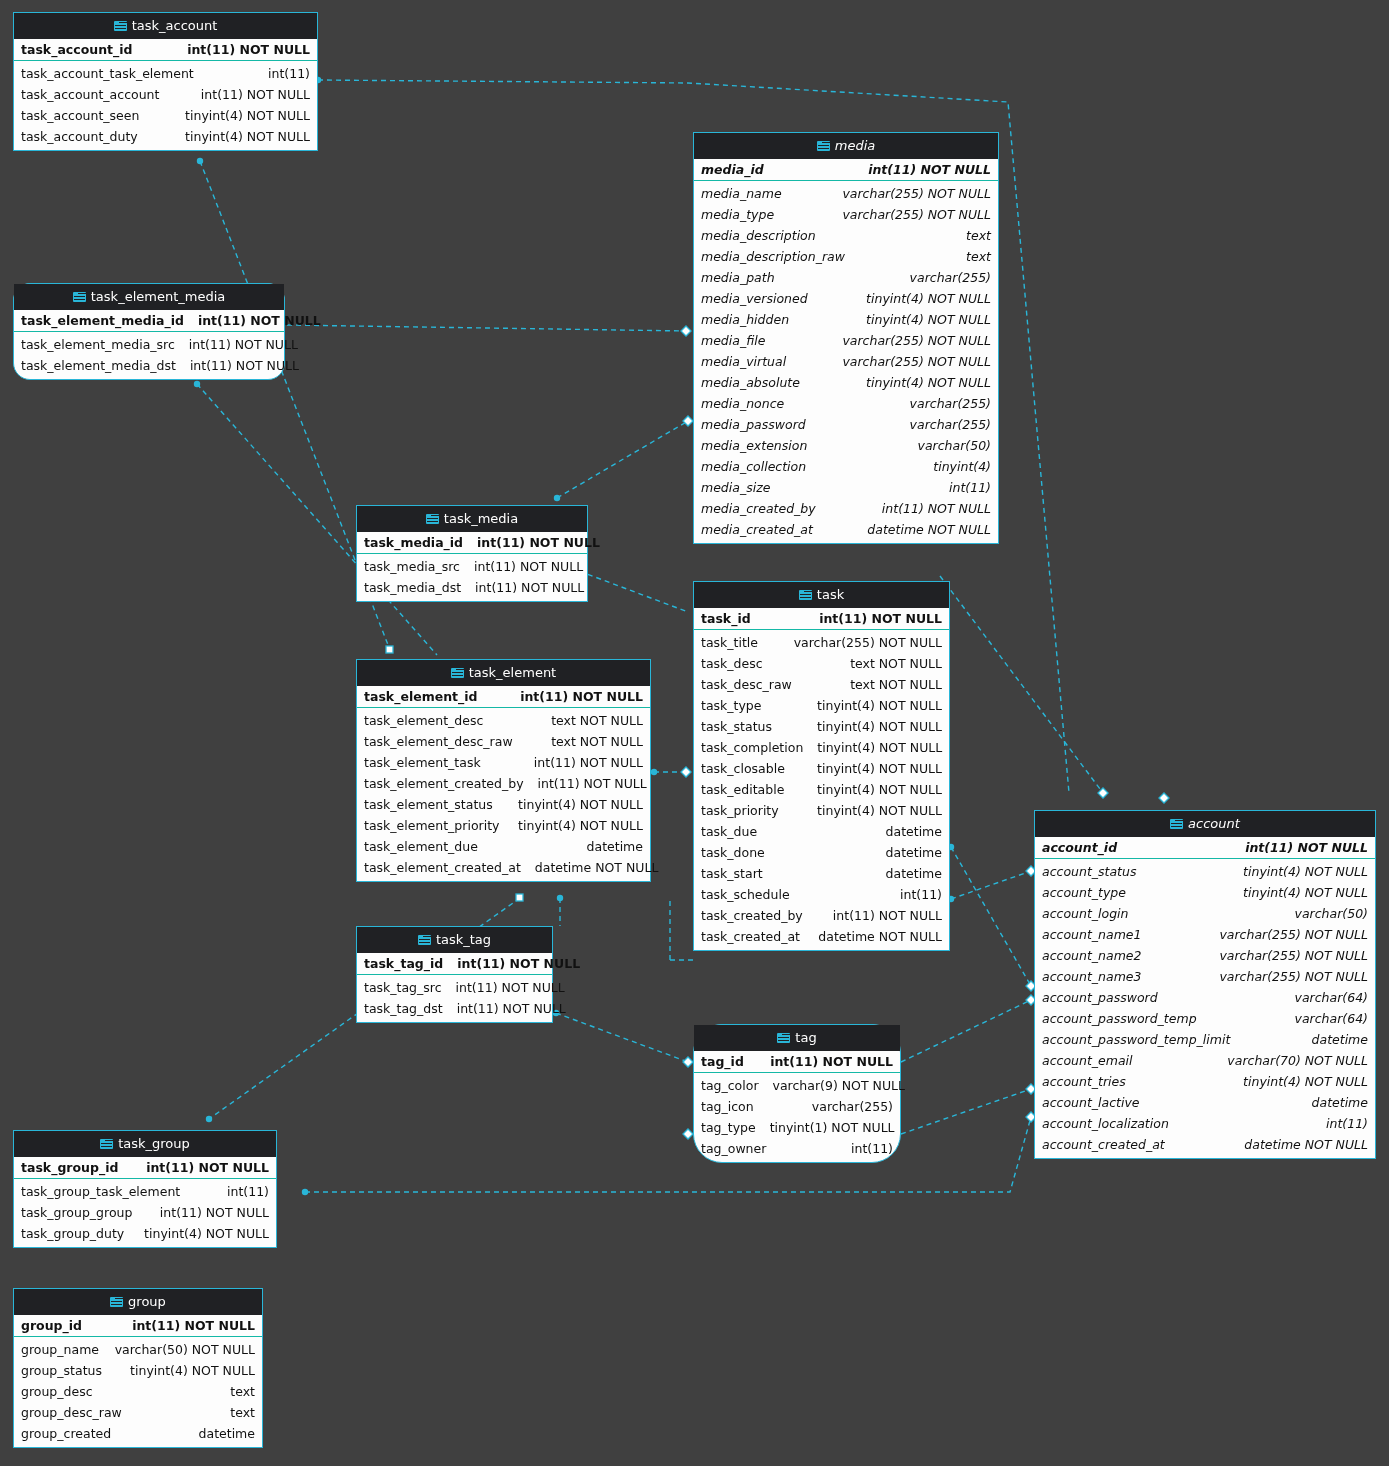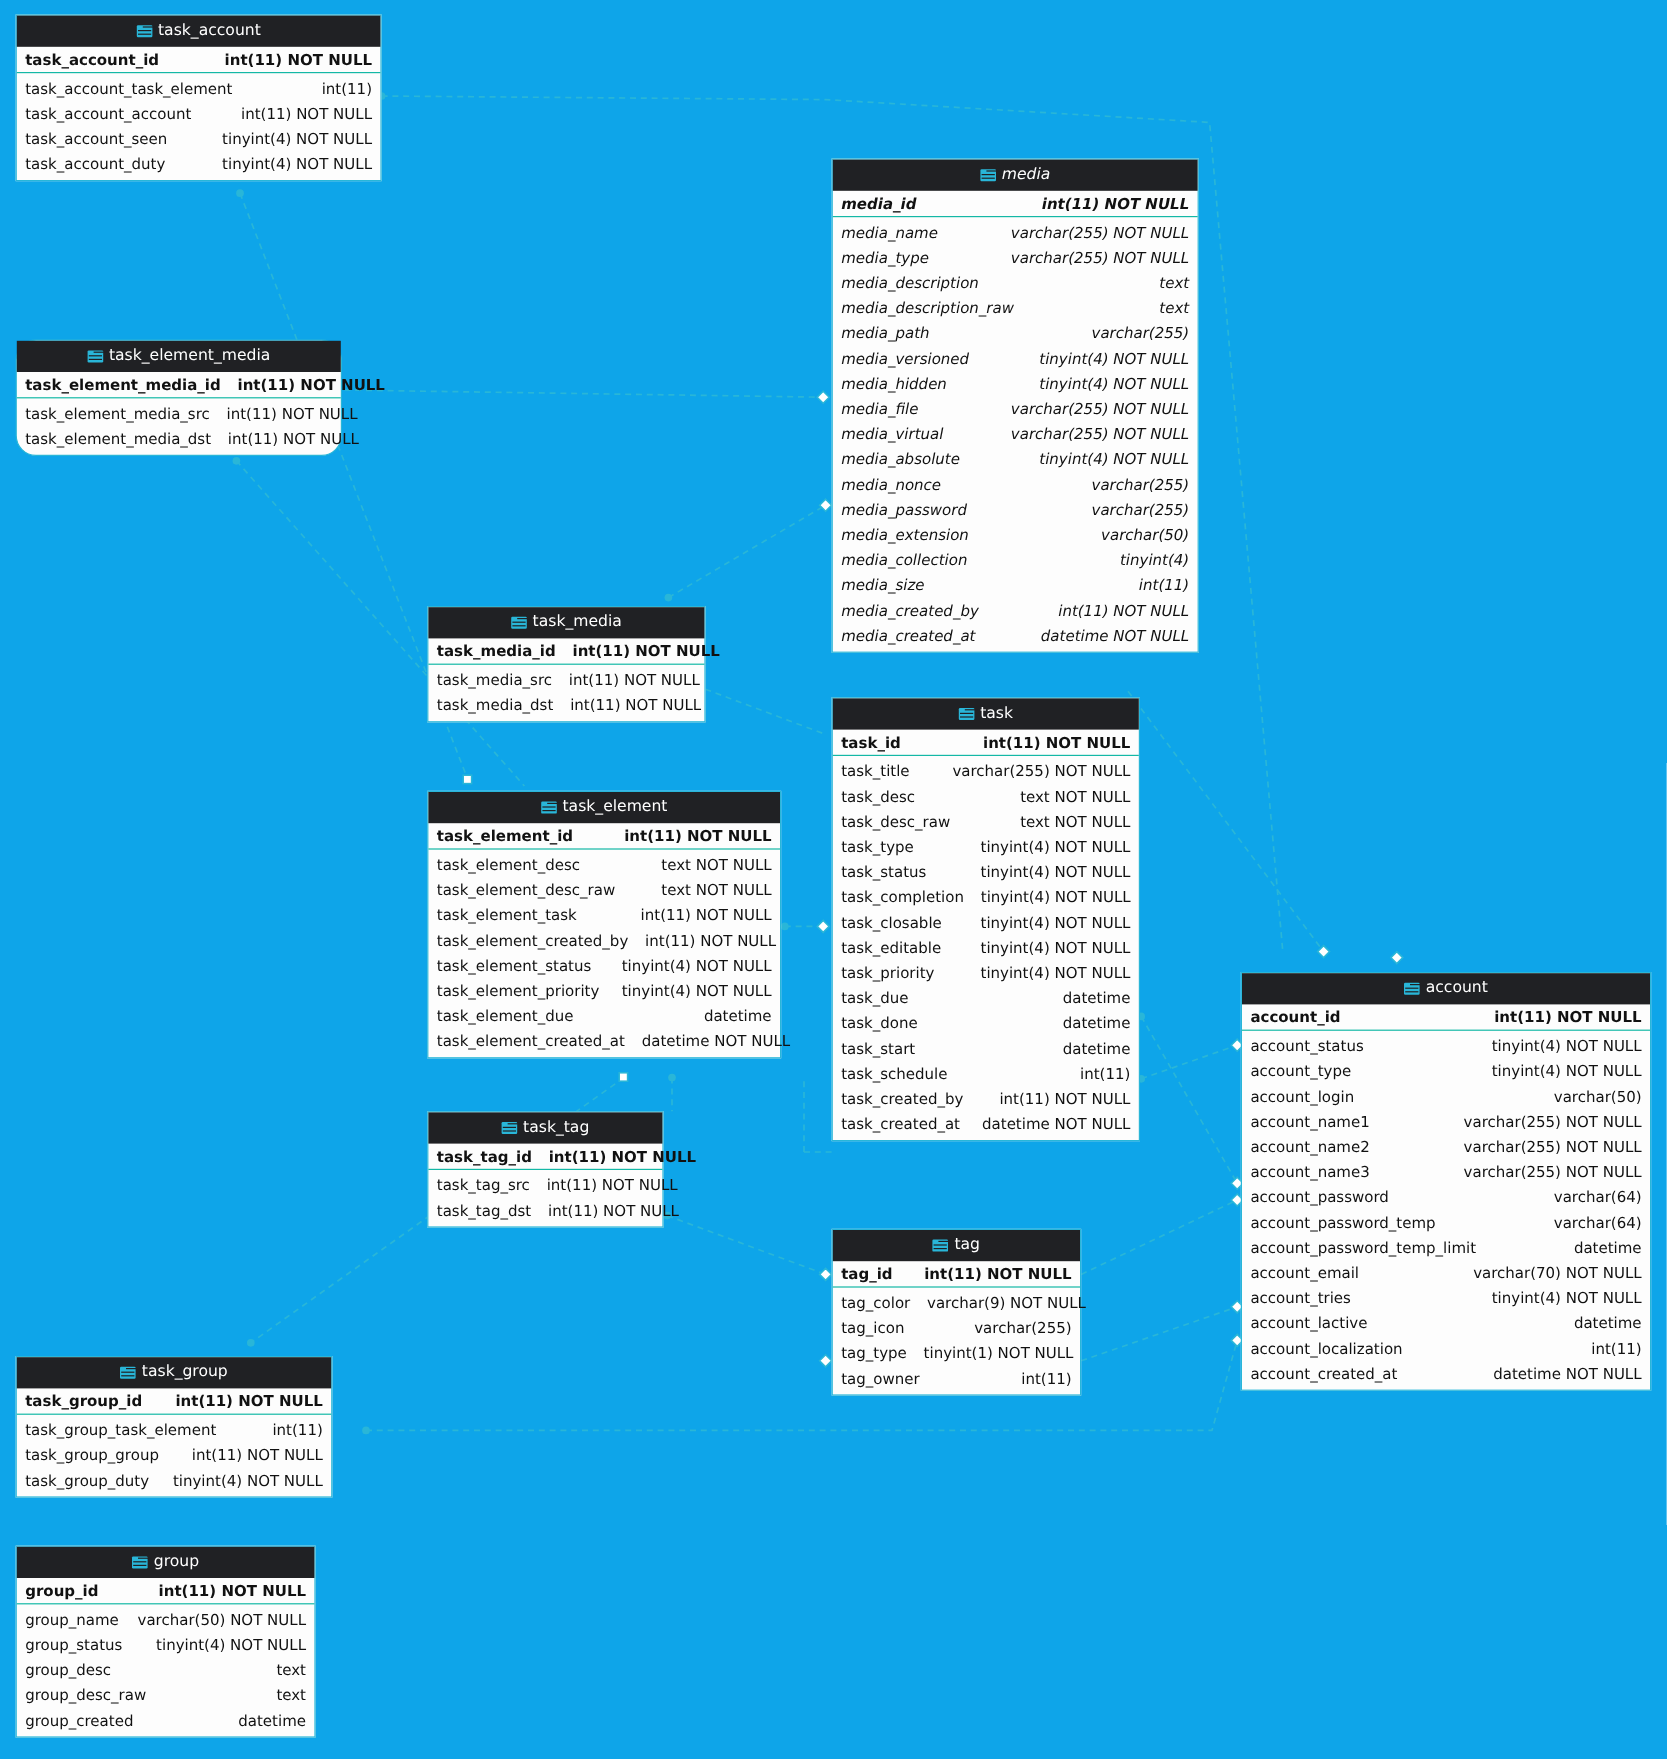--- a/index.html
+++ b/index.html
@@ -8,21 +8,21 @@
     background: #ffffff;
   }
   body {
     font-family: "DejaVu Sans", "Liberation Sans", sans-serif;
   }
   #canvas {
     position: relative;
     width: 1389px;
     height: 1466px;
     overflow: hidden;
-    background: #0ea5e9;
+    background: #404040;
   }
   svg#links {
     position: absolute;
     left: 0;
     top: 0;
     width: 1389px;
     height: 1466px;
     pointer-events: none;
   }
   .entity {
@@ -447,21 +447,21 @@
           <span class="fname">task_tag_src</span>
           <span class="ftype">int(11) NOT NULL</span>
         </div>
       <div class="row">
           <span class="fname">task_tag_dst</span>
           <span class="ftype">int(11) NOT NULL</span>
         </div>
     </div>
   </div>
 
-  <div class="entity" style="left:693px; top:1024px; width:208px;">
+  <div class="entity" style="left:693px; top:1024px; width:208px;border-radius:29px;">
     <div class="entity-header">
       <span class="tbl-icon"></span>
       <span>tag</span>
     </div>
     <div class="row pk-row">
       <span class="fname">tag_id</span>
       <span class="ftype">int(11) NOT NULL</span>
     </div>
     <div class="fields">
       <div class="row">
@@ -476,21 +476,21 @@
           <span class="fname">tag_type</span>
           <span class="ftype">tinyint(1) NOT NULL</span>
         </div>
       <div class="row">
           <span class="fname">tag_owner</span>
           <span class="ftype">int(11)</span>
         </div>
     </div>
   </div>
 
-  <div class="entity" style="left:1034px; top:810px; width:342px;">
+  <div class="entity" style="left:1034px; top:810px; width:342px;font-style:italic;">
     <div class="entity-header">
       <span class="tbl-icon"></span>
       <span>account</span>
     </div>
     <div class="row pk-row">
       <span class="fname">account_id</span>
       <span class="ftype">int(11) NOT NULL</span>
     </div>
     <div class="fields">
       <div class="row">

